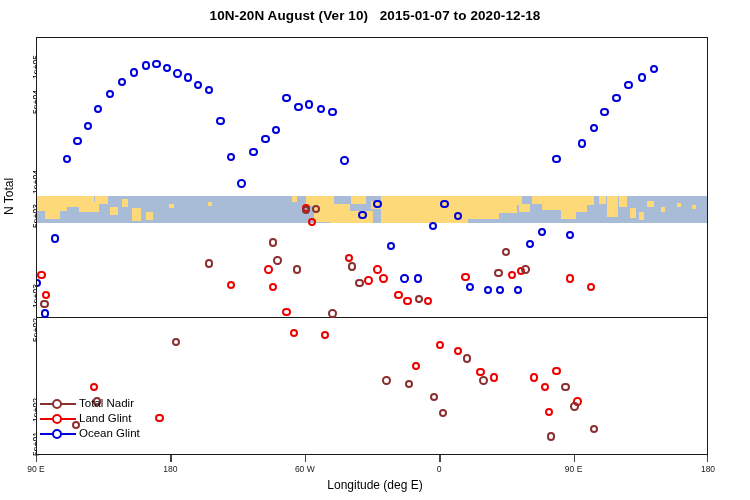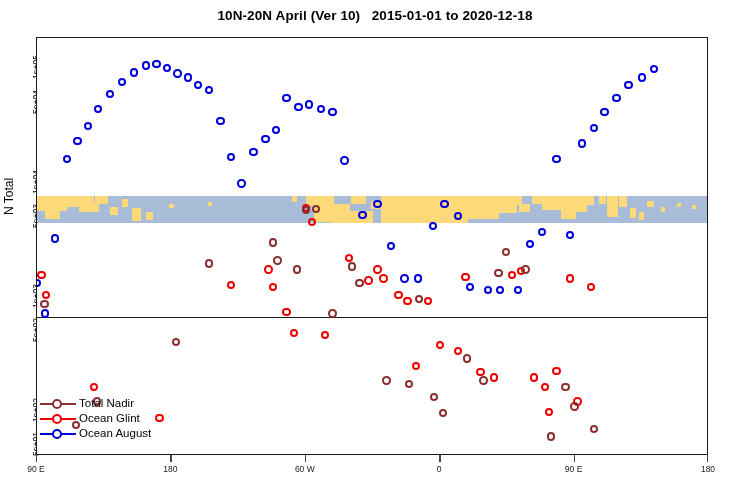--- a/index.html
+++ b/index.html
@@ -48,23 +48,24 @@
   .lgline i{position:absolute;left:0;top:5.2px;width:36px;height:2px;display:block;}
   .lgline b{position:absolute;left:12px;top:1px;width:10px;height:10px;border-radius:50%;
             box-sizing:border-box;background:#fff;}
   .lgtxt{color:#000;}
 </style>
 </head>
 <body>
 
 <div id="root">
 
-  <div class="title">10N-20N April (Ver 10)   2015-01-01 to 2020-12-18</div>
+  <div class="title">10N-20N August (Ver 10)   2015-01-07 to 2020-12-18</div>
 
   <div id="ytitle">N Total</div>
+  <div id="xtitle">Longitude (deg E)</div>
 
   <div id="yaxis-ticks">
       <div class="ytick" style="left: 36px; top: 60.3117px;"></div>
       <div class="ylabwrap" style="left: 0px; top: 55.3117px;">
         <span>1e+05</span>
       </div>
       <div class="ytick" style="left: 36px; top: 94.6912px;"></div>
       <div class="ylabwrap" style="left: 0px; top: 89.6912px;">
         <span>5e+04</span>
       </div>
@@ -280,24 +281,24 @@
           <i style="background: rgb(139, 48, 48);"></i>
           <b style="border: 2.4px solid rgb(139, 48, 48);"></b>
         </div>
         <span class="lgtxt">Total Nadir</span>
       </div>
       <div class="lgrow">
         <div class="lgline">
           <i style="background: rgb(238, 0, 0);"></i>
           <b style="border: 2.4px solid rgb(238, 0, 0);"></b>
         </div>
-        <span class="lgtxt">Ocean Glint</span>
+        <span class="lgtxt">Land Glint</span>
       </div>
       <div class="lgrow">
         <div class="lgline">
           <i style="background: rgb(0, 0, 221);"></i>
           <b style="border: 2.4px solid rgb(0, 0, 221);"></b>
         </div>
-        <span class="lgtxt">Ocean August</span>
+        <span class="lgtxt">Ocean Glint</span>
       </div>
     </div>
 
 </div>
 
 </body></html>

